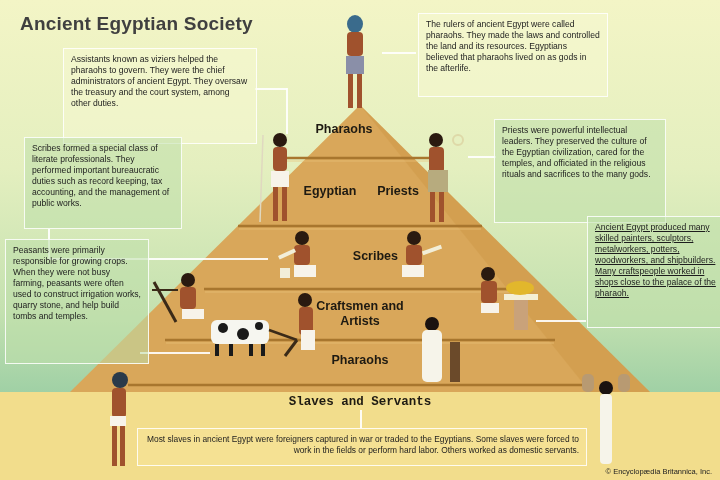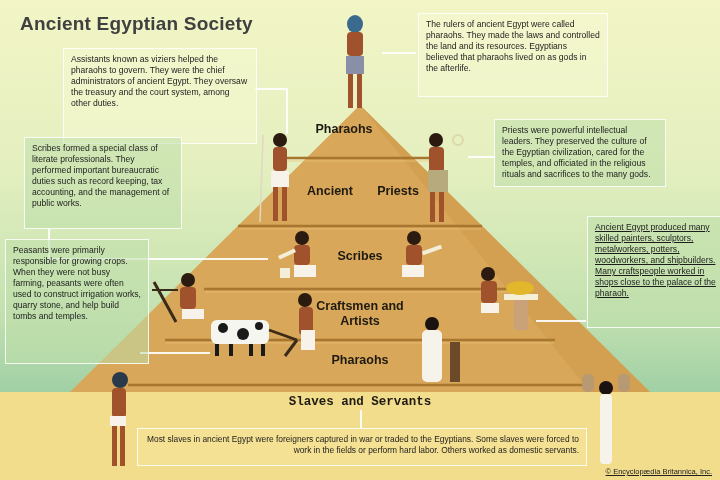--- a/index.html
+++ b/index.html
@@ -22,21 +22,21 @@
     line-height:15px;
   }
   .infobox {
     position:absolute; font-size:8.6px; line-height:11px; color:#1d1d1d;
     border:1.5px solid rgba(255,255,255,0.85); padding:5px 7px; box-sizing:border-box;
   }
   .infobox.light { background: rgba(246,248,210,0.55); }
   .infobox.green { background: rgba(190,222,170,0.55); }
   .infobox.sand { background: rgba(245,226,150,0.75); font-size:8.4px;text-align:right; }
   .connector { position:absolute; background:rgba(255,255,255,0.9); }
-  .credit { position:absolute; right:8px; bottom:4px; font-size:7.5px; color:#222;text-decoration:underline; }
+  .credit { position:absolute; right:8px; bottom:4px; font-size:7.5px; color:#222; }
   .figure { position:absolute; }
 </style>
 </head>
 <body>
 
 <div class="ground"></div>
 
 <svg class="pyramid" viewBox="0 0 720 480">
 
   <polygon points="360,105 650,392 70,392" fill="#d9a75a"></polygon>
@@ -139,38 +139,38 @@
 <svg class="figure" style="left:578px;top:370px;" width="56" height="100">
   <rect x="4" y="4" width="12" height="18" rx="5" fill="#b89a72"></rect>
   <rect x="40" y="4" width="12" height="18" rx="5" fill="#b89a72"></rect>
   <circle cx="28" cy="18" r="7" fill="#1a1210"></circle>
   <rect x="22" y="24" width="12" height="70" rx="4" fill="#f6f4ea"></rect>
 </svg>
 
 <div class="title">Ancient Egyptian Society</div>
 
 <div class="tier-label" style="left:304px;top:122px;width:80px;">Pharaohs</div>
-<div class="tier-label" style="left:300px;top:184px;width:60px;">Ancient</div>
+<div class="tier-label" style="left:300px;top:184px;width:60px;">Egyptian</div>
 <div class="tier-label" style="left:368px;top:184px;width:60px;">Priests</div>
-<div class="tier-label" style="left:322px;top:249px;width:76px;">Scribes</div>
+<div class="tier-label" style="left:322px;top:249px;width:76px;text-align:right;">Scribes</div>
 <div class="tier-label" style="left:310px;top:299px;width:100px;">Craftsmen and Artists</div>
 <div class="tier-label" style="left:315px;top:353px;width:90px;">Pharaohs</div>
 <div class="tier-label" style="left:280px;top:395px;width:160px;font-family:Liberation Mono, monospace;">Slaves and Servants</div>
 
 <div class="connector" style="left:255px;top:88px;width:32px;height:1.5px;"></div>
 <div class="connector" style="left:286px;top:88px;width:1.5px;height:46px;"></div>
 <div class="connector" style="left:382px;top:52px;width:34px;height:1.5px;"></div>
 <div class="connector" style="left:48px;top:229px;width:1.5px;height:30px;"></div>
 <div class="connector" style="left:48px;top:258px;width:220px;height:1.5px;"></div>
 <div class="connector" style="left:468px;top:156px;width:28px;height:1.5px;"></div>
 <div class="connector" style="left:536px;top:320px;width:50px;height:1.5px;"></div>
 <div class="connector" style="left:140px;top:352px;width:70px;height:1.5px;"></div>
 <div class="connector" style="left:360px;top:410px;width:1.5px;height:18px;"></div>
 
 <div class="infobox light" style="left:63px;top:48px;width:194px;height:96px;">Assistants known as viziers helped the pharaohs to govern. They were the chief administrators of ancient Egypt. They oversaw the treasury and the court system, among other duties.</div>
 <div class="infobox light" style="left:418px;top:13px;width:190px;height:84px;">The rulers of ancient Egypt were called pharaohs. They made the laws and controlled the land and its resources. Egyptians believed that pharaohs lived on as gods in the afterlife.</div>
 <div class="infobox green" style="left:24px;top:137px;width:158px;height:92px;">Scribes formed a special class of literate professionals. They performed important bureaucratic duties such as record keeping, tax accounting, and the management of public works.</div>
-<div class="infobox green" style="left:494px;top:119px;width:172px;height:68px;">Priests were powerful intellectual leaders. They preserved the culture of the Egyptian civilization, cared for the temples, and officiated in the religious rituals and sacrifices to the many gods.</div>
+<div class="infobox green" style="left:494px;top:119px;width:172px;height:104px;">Priests were powerful intellectual leaders. They preserved the culture of the Egyptian civilization, cared for the temples, and officiated in the religious rituals and sacrifices to the many gods.</div>
 <div class="infobox green" style="left:5px;top:239px;width:144px;height:125px;">Peasants were primarily responsible for growing crops. When they were not busy farming, peasants were often used to construct irrigation works, quarry stone, and help build tombs and temples.</div>
 <div class="infobox green" style="left:587px;top:216px;width:142px;height:112px;text-decoration:underline;">Ancient Egypt produced many skilled painters, sculptors, metalworkers, potters, woodworkers, and shipbuilders. Many craftspeople worked in shops close to the palace of the pharaoh.</div>
 <div class="infobox sand" style="left:137px;top:428px;width:450px;height:38px;">Most slaves in ancient Egypt were foreigners captured in war or traded to the Egyptians. Some slaves were forced to work in the fields or perform hard labor. Others worked as domestic servants.</div>
 
 <div class="credit">© Encyclopædia Britannica, Inc.</div>
 
 </body></html>

